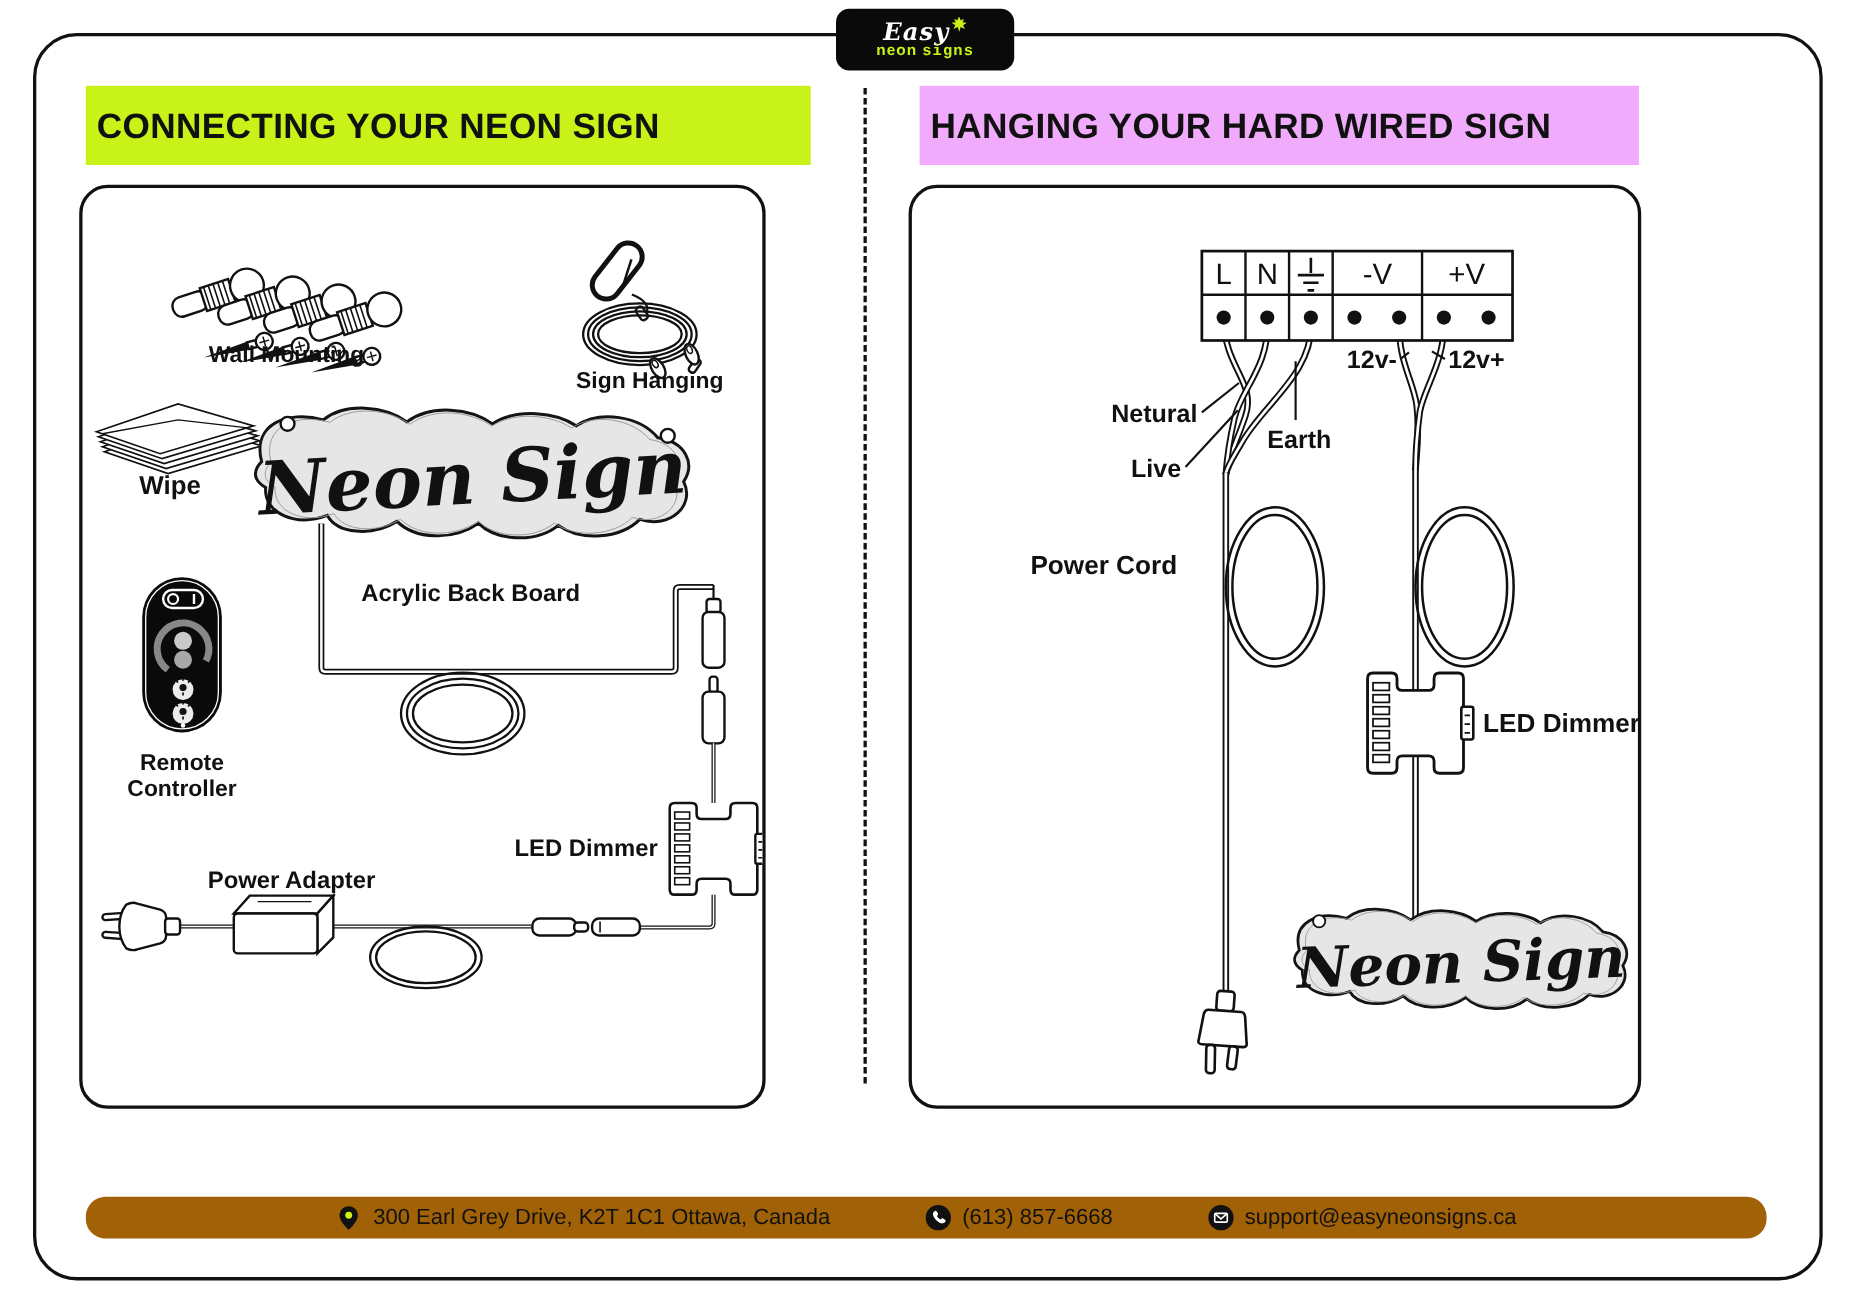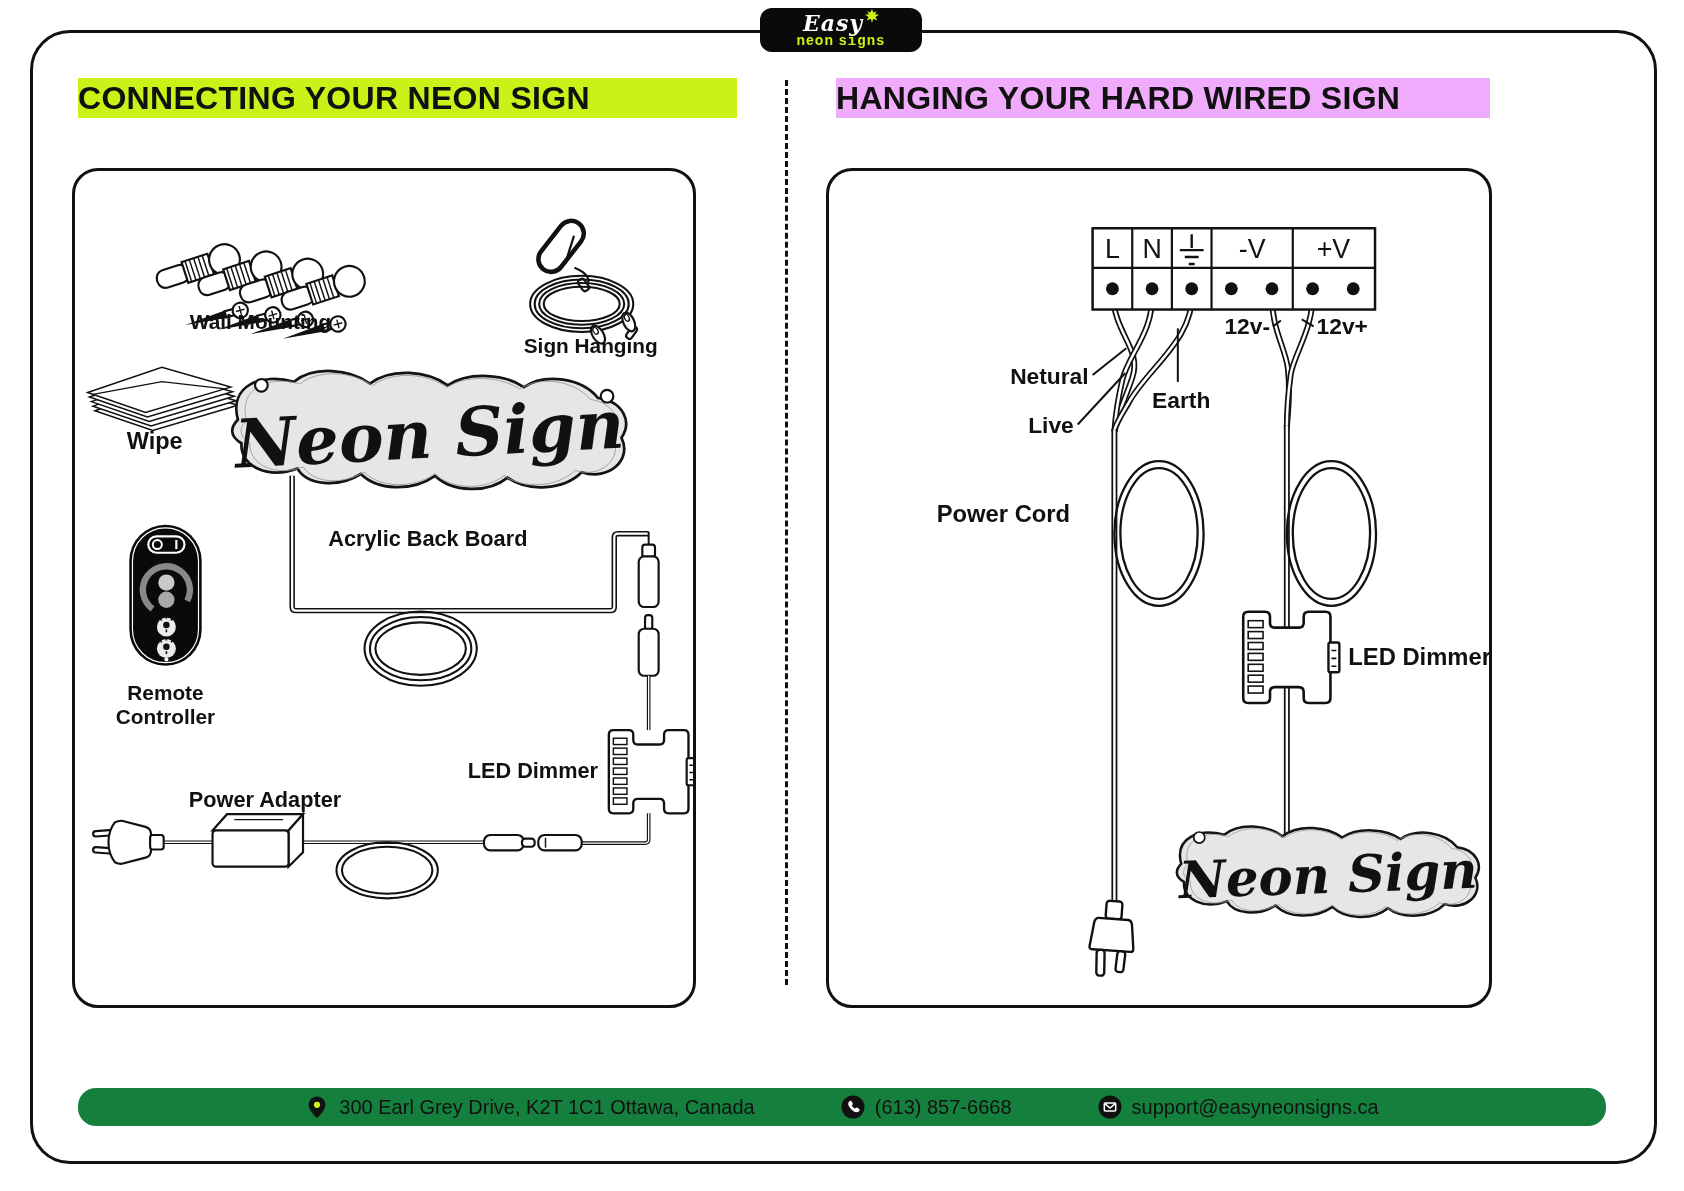--- a/index.html
+++ b/index.html
@@ -1,29 +1,29 @@
 <!DOCTYPE html>
 <html><head>
 <meta charset="utf-8">
 <style>
   html,body{margin:0;padding:0;background:#fff;}
   #stage{position:relative;width:1684px;height:1191px;background:#fff;overflow:hidden;
          font-family:"Liberation Sans",sans-serif;color:#111;}
   .page-border{position:absolute;left:30px;top:30px;width:1621px;height:1128px;
                border:3px solid #111;border-radius:40px;}
-  .logo{position:absolute;left:760px;top:8px;width:162px;height:44px;background:#0a0a0a;
+  .logo{position:absolute;left:760px;top:8px;width:162px;height:56px;background:#0a0a0a;
         border-radius:12px;display:flex;flex-direction:column;align-items:center;justify-content:center;z-index:5;}
   .logo-line1{display:flex;align-items:flex-start;line-height:1;}
   .logo-easy{font-family:"DejaVu Serif",serif;font-style:italic;font-weight:bold;
              color:#fff;font-size:22px;letter-spacing:1px;}
   .logo-line2{line-height:1;margin-top:-2px;}
   .logo-neon,.logo-signs{font-weight:bold;font-size:14px;letter-spacing:1px;}
   .leaf{margin-left:2px;margin-top:-3px;}
-  .hdr{position:absolute;top:78px;height:40px;display:flex;align-items:center;
-       font-weight:800;font-size:32px;letter-spacing:0.3px;padding-left:0;box-sizing:border-box;}
+  .hdr{position:absolute;top:78px;height:72px;display:flex;align-items:center;
+       font-weight:800;font-size:32px;letter-spacing:0.3px;padding-left:10px;box-sizing:border-box;}
   .hdr-left{left:78px;width:659px;}
   .hdr-right{left:836px;width:654px;}
   .divider{position:absolute;left:785px;top:80px;height:905px;width:0;
            border-left:3.5px dashed #111;}
   .panel{position:absolute;top:168px;height:840px;border:3px solid #111;border-radius:26px;box-sizing:border-box;}
   .panel-left{left:72px;width:624px;}
   .panel-right{left:826px;width:666px;}
   .panel svg{position:absolute;left:0;top:0;width:100%;height:100%;}
   .footer{position:absolute;left:78px;top:1088px;width:1528px;height:38px;
           display:flex;align-items:center;justify-content:center;gap:86px;font-size:20px;font-weight:500;}
@@ -349,21 +349,21 @@
 
       <g transform="translate(340,655) scale(0.70)">
         <path d="M22,62 C12,24 48,10 84,20 C106,2 146,6 168,22 C192,4 232,8 254,24 C278,8 318,12 338,26 C362,10 402,16 420,38 C448,42 458,64 446,82 C458,106 432,130 402,120 C382,140 342,142 320,126 C298,144 258,142 240,124 C214,142 176,140 158,122 C132,138 98,134 88,116 C56,128 24,114 26,88 C12,80 14,70 22,62 Z" fill="#e6e6e6" stroke="#141414" stroke-width="3.6"></path>
         <path d="M22,62 C12,24 48,10 84,20 C106,2 146,6 168,22 C192,4 232,8 254,24 C278,8 318,12 338,26 C362,10 402,16 420,38 C448,42 458,64 446,82 C458,106 432,130 402,120 C382,140 342,142 320,126 C298,144 258,142 240,124 C214,142 176,140 158,122 C132,138 98,134 88,116 C56,128 24,114 26,88 C12,80 14,70 22,62 Z" fill="none" stroke="#999" stroke-width="1.2" transform="translate(234,75) scale(0.955) translate(-234,-75)"></path>
         <circle cx="48" cy="24" r="8" class="part"></circle>
         <text class="script" x="234" y="104" text-anchor="middle" font-size="74" transform="rotate(-2 234 80)">Neon Sign</text>
       </g>
     </svg>
   </div>
 
-  <div class="footer accent-bg" style="background: #15803d; border-radius: 18px;">
+  <div class="footer accent-bg" style="background: #a16207; border-radius: 18px;">
     <div class="footer-item">
       <svg width="24" height="24" viewBox="0 0 24 24">
         <path d="M12,1.5 C7.2,1.5 3.6,5.3 3.6,9.9 C3.6,15.3 12,23 12,23 C12,23 20.4,15.3 20.4,9.9 C20.4,5.3 16.8,1.5 12,1.5 Z" fill="#111"></path>
         <circle cx="12" cy="9.8" r="3.1" fill="#cdf31c" class="accent-fill2"></circle>
       </svg>
       <span>300 Earl Grey Drive, K2T 1C1 Ottawa, Canada</span>
     </div>
     <div class="footer-item">
       <svg width="24" height="24" viewBox="0 0 24 24">
         <circle cx="12" cy="12" r="11.5" fill="#111"></circle>

